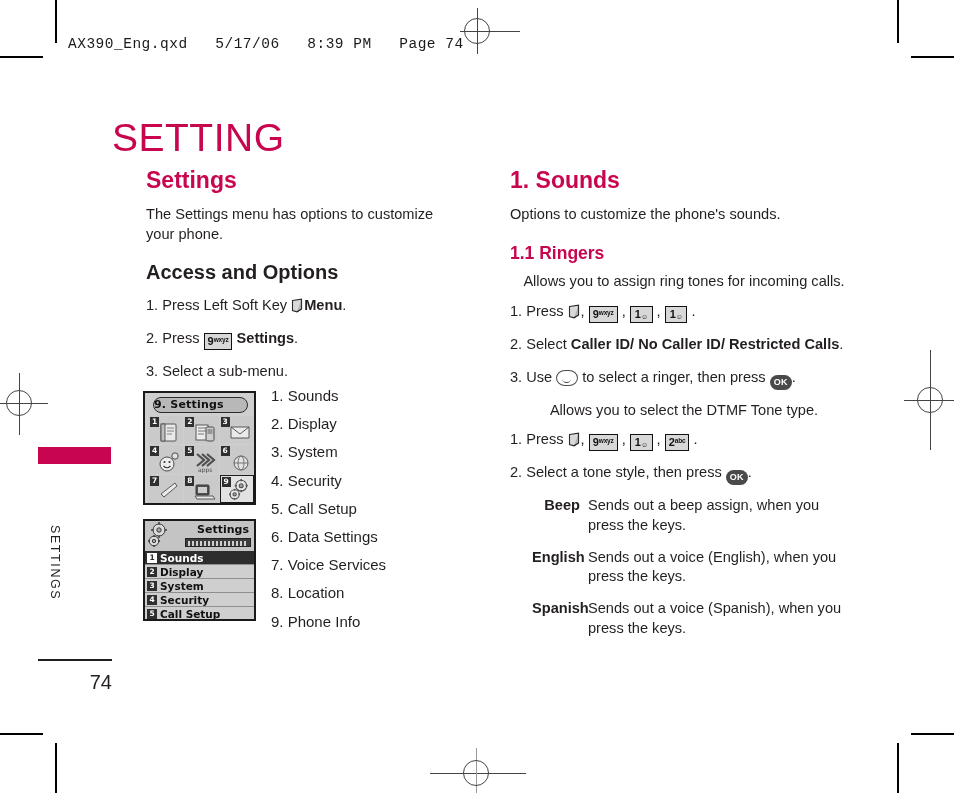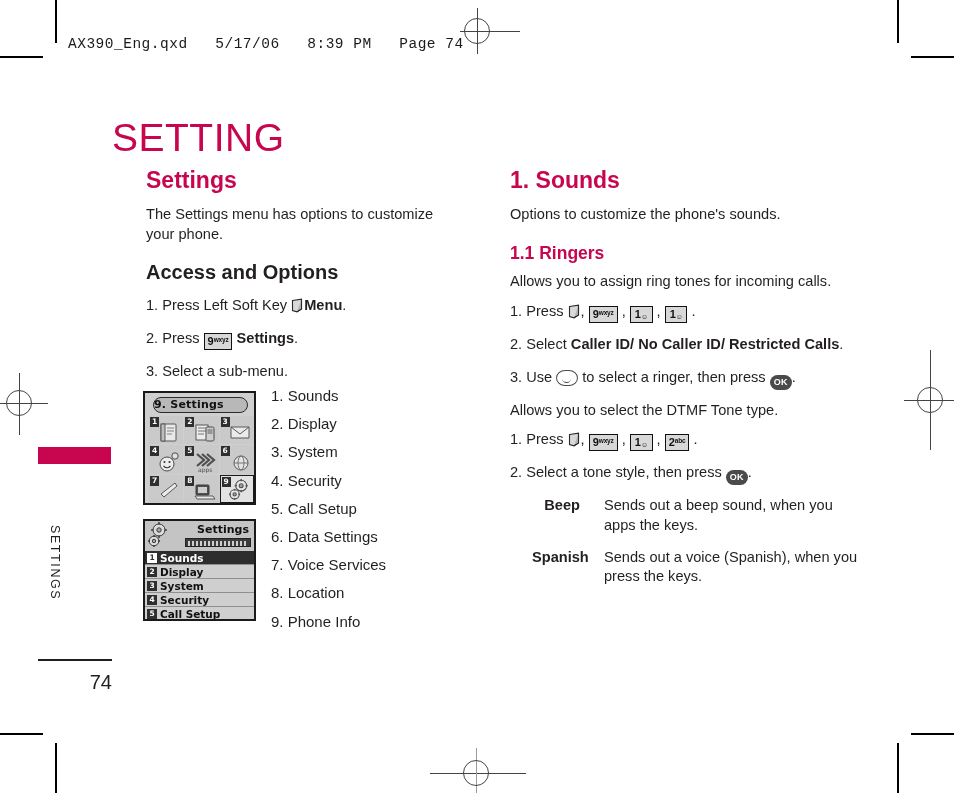--- a/index.html
+++ b/index.html
@@ -95,21 +95,21 @@
     font-weight: 700;
     margin: 18px 0 9px 0;
     line-height: 1.15;
   }
   p.body {
     font-size: 14.6px;
     line-height: 1.35;
     margin: 0 0 13px 0;
     color: #231f20;
   }
-  p.body.tight { margin-bottom: 9px; }
+  p.body.tight { margin-bottom: 9px; text-align: center; }
   .bold { font-weight: 700; }
   h4.minor {
     font-size: 20px;
     font-weight: 700;
     margin: 16px 0 11px 0;
     color: #231f20;
   }
   .step {
     font-size: 14.6px;
     line-height: 1.5;
@@ -279,21 +279,21 @@
   }
   .lrow .num {
     position: absolute; left: 2px; top: 2px;
     width: 10px; height: 10px;
     background: #2f2f2f; color: #fff;
     font-size: 7.5px; text-align: center; line-height: 10px;
   }
   .lrow.hl { background: #2d2d2d; color: #fff; }
   .lrow.hl .num { background: #fff; color: #2d2d2d; }
 
-  .defrow { display: flex; margin: 0 0 12px 0; gap: 16px; }
+  .defrow { display: flex; margin: 0 0 12px 0; }
   .defrow .term {
     width: 56px; flex: 0 0 56px;
     font-size: 14.6px; font-weight: 700;
     text-align: right; padding-right: 8px;
     line-height: 1.35;
   }
   .defrow .desc {
     flex: 1;
     font-size: 14.6px; line-height: 1.35;
   }
@@ -550,21 +550,25 @@
           </svg></span>, <span class="key"><span>9</span><span class="sup">wxyz</span></span> , <span class="key key-1"><span>1</span><span class="dots">☺</span></span> , <span class="key"><span>2</span><span class="sup">abc</span></span> .
     </div>
 
     <div class="step">
       <span>2. Select a tone style, then press </span><span class="ok-key">OK</span><span>.</span>
     </div>
 
     <div class="defs">
       <div class="defrow">
         <div class="term">Beep</div>
-        <div class="desc">Sends out a beep sound, when you apps the keys.</div>
+        <div class="desc">Sends out a beep assign, when you press the keys.</div>
+      </div>
+      <div class="defrow">
+        <div class="term">English</div>
+        <div class="desc">Sends out a voice (English), when you press the keys.</div>
       </div>
       <div class="defrow">
         <div class="term">Spanish</div>
         <div class="desc">Sends out a voice (Spanish), when you press the keys.</div>
       </div>
     </div>
   </div>
 
 </div>
 

